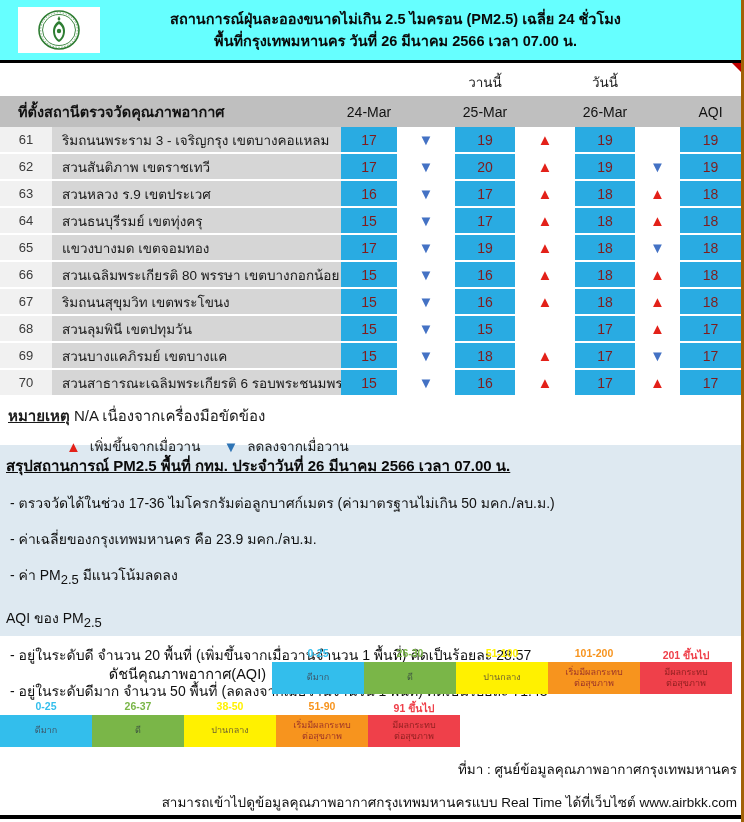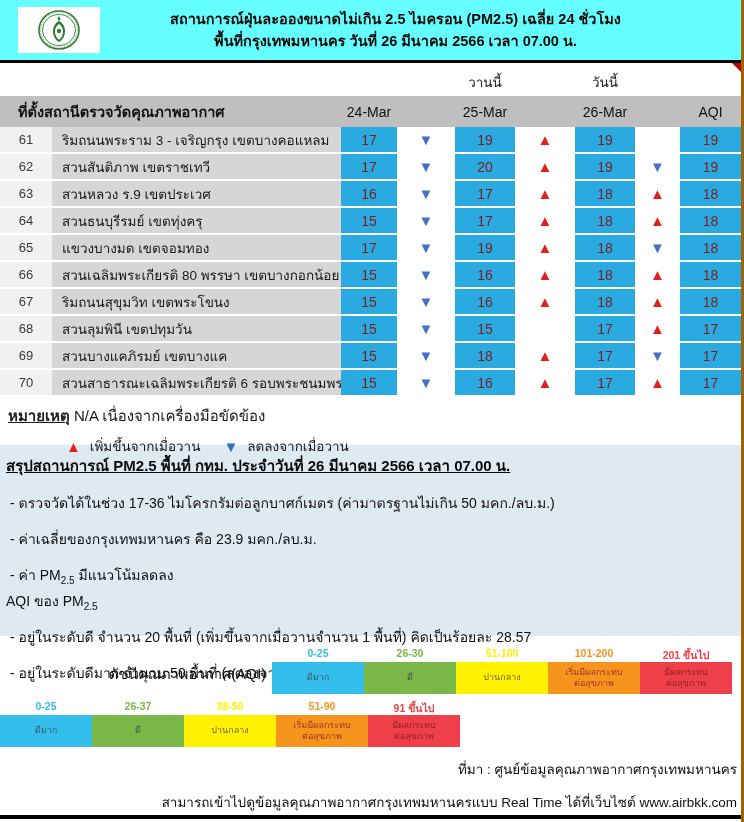--- a/index.html
+++ b/index.html
@@ -58,22 +58,22 @@
   .notes { padding:7px 0 0 8px; height:48px; }
   .note-line { font-size:15px; color:#1a1a1a; }
   .note-label { font-weight:bold; text-decoration:underline; }
   .legend { margin-top:7px; padding-left:58px; font-size:13.5px; display:flex; gap:9px; align-items:center; color:#1a1a1a; }
   .legend .up-glyph { color:#E32119; font-size:15px; }
   .legend .down-glyph { color:#2E74B5; font-size:15px; margin-left:14px; }
   
   .summary { background:#DEE9F1; padding:9px 3px 12px 6px; height:191px; }
   .sum-title { font-size:15px; font-weight:bold; text-decoration:underline; color:#0a0a0a; }
   .sum-line { font-size:14px; margin-top:14px; padding-left:4px; color:#101010; }
-  .sum-line sub, .aqi-head sub { font-size:10px; }
-  .aqi-head { font-size:14px; margin-top:4px; color:#101010; }
+  .sum-line sub, .aqi-head sub { font-size:13px; }
+  .aqi-head { font-size:14px; margin-top:20px; color:#101010; }
   
   .scales { padding-top:5px; }
   .scale { display:flex; align-items:flex-end; margin-top:6px; }
   .scale-label {
     width:272px; text-align:right; padding-right:6px; font-size:14.5px;
     margin-bottom:9px; color:#101010; flex:0 0 auto;
   }
   .bands { display:flex; }
   .band { width:92px; display:flex; flex-direction:column; }
   .band .range { height:15px; font-size:10.5px; font-weight:bold; text-align:center; }

